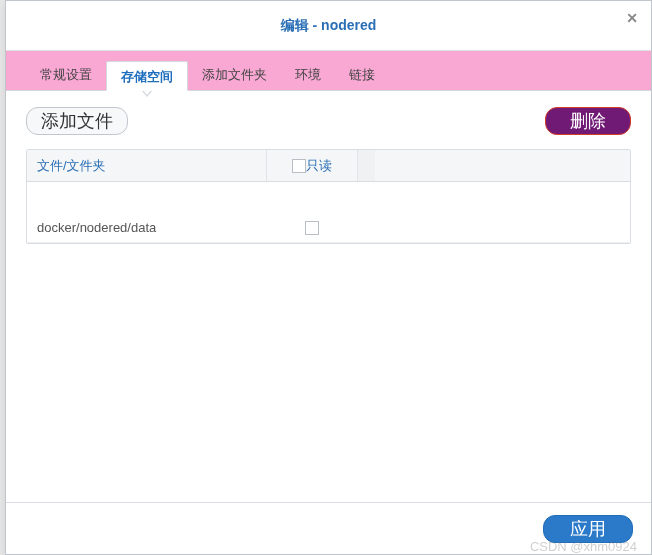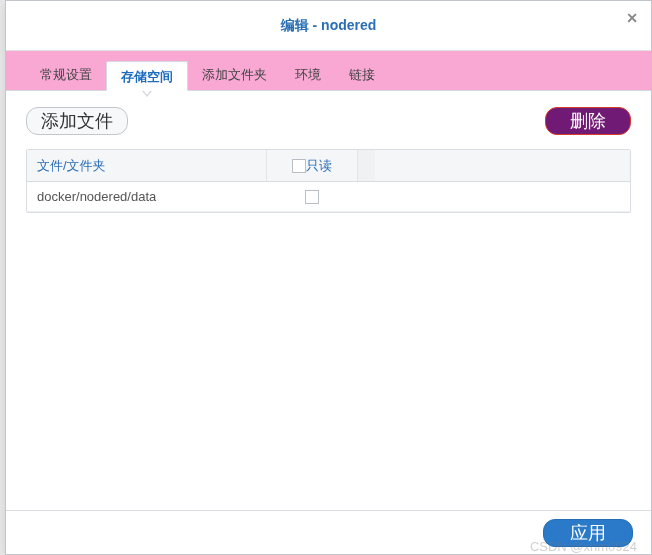--- a/index.html
+++ b/index.html
@@ -154,30 +154,31 @@
     .col-path { flex: 0 0 240px; padding-left: 10px; border-right: 1px solid #e2e5e8; height: 100%; display:flex; align-items:center;}
     .col-mount { flex: 1; padding-left: 10px; border-right: 1px solid #e2e5e8; height: 100%; display:flex; align-items:center;}
     .col-ro { flex: 0 0 90px; display: flex; align-items: center; justify-content: center; gap: 0; height: 100%;}
     .col-scroll { flex: 0 0 18px; background: #f0f1f3; border-left: 1px solid #e2e5e8; height:100%;}
     .row {
       display: flex;
       height: 30px;
       align-items: center;
       border-bottom: 1px solid #eef0f2;
       color: #555;
+      margin-top: 31px;
     }
     .checkbox {
       width: 14px; height: 14px;
       border: 1px solid #b8bec4;
       background: #fff;
       display: inline-block;
       cursor: pointer;
     }
     .footer {
-      height: 44px;
+      height: 52px;
       border-top: 1px solid #d9dde1;
       display: flex;
       align-items: center;
       justify-content: flex-end;
       padding: 0 18px;
       gap: 10px;
     }
     .watermark {
       position: absolute;
       right: 14px;

